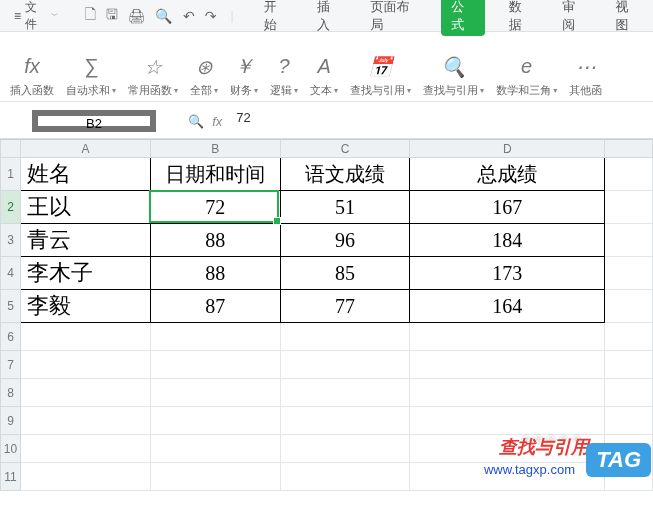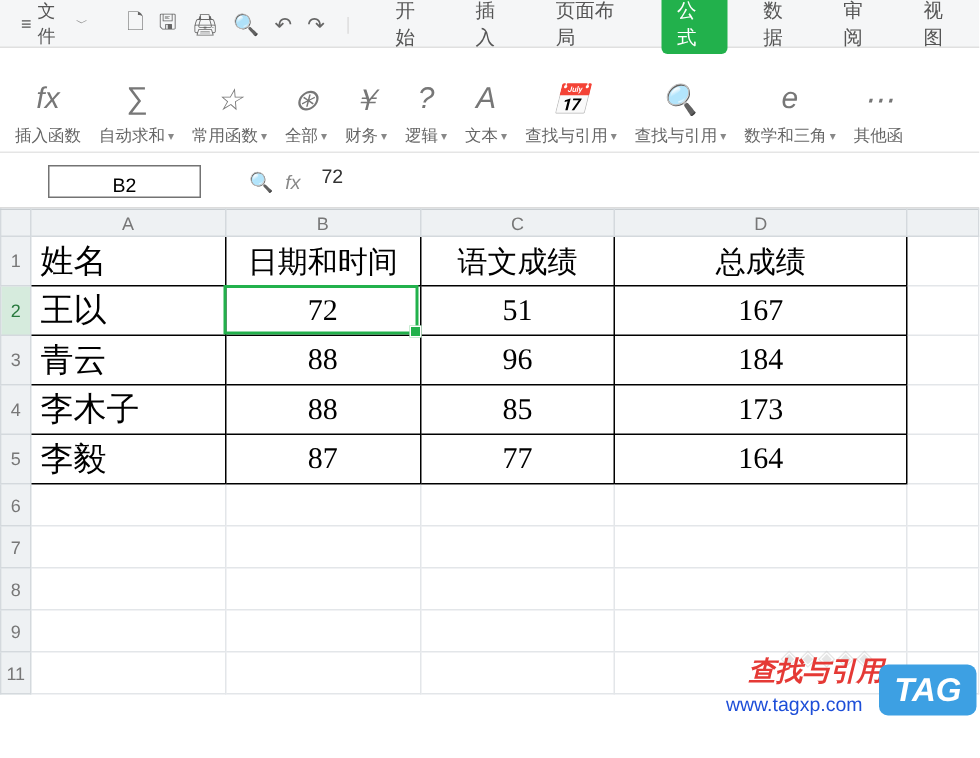--- a/index.html
+++ b/index.html
@@ -17,21 +17,21 @@
 
 
 .ribbon { height: 70px; background: #fff; border-bottom: 1px solid #e5e5e5; display: flex; align-items: center; padding: 0 6px; gap: 4px; }
 .ribbon .group { display: flex; flex-direction: column; align-items: center; justify-content: flex-end; height: 62px; padding: 0 4px; gap: 4px; font-size: 11px; color: #666; cursor: pointer; white-space: nowrap; }
 .ribbon .group .icon { font-size: 20px; color: #777; font-style: italic; height: 24px; display: flex; align-items: center; }
 .ribbon .group .label { display: flex; align-items: center; gap: 2px; }
 .caret { font-size: 8px; color: #888; }
 
 
 .fxbar { height: 30px; margin-top: 4px; background: #fff; display: flex; align-items: center; padding: 0 6px; gap: 8px; font-size: 13px; }
-.namebox { width: 102px; border: 1px solid #737373; height: 22px; display: flex; align-items: flex-end; justify-content: center; margin-left: 26px; }
+.namebox { width: 124px; border: 6px solid #737373; height: 22px; display: flex; align-items: flex-start; justify-content: center; margin-left: 26px; }
 .fx-icons { display: flex; gap: 8px; align-items: center; color: #888; margin-left: 24px; }
 .fx-label { font-style: italic; }
 .formula-input { flex: 1; height: 22px; padding: 0 6px; color: #333; }
 
 .thin-sep { height: 1px; background: #dcdcdc; margin-top: 2px; }
 
 
 .grid { position: relative; background: #fff; }
 table { border-collapse: collapse; width: 653px; }
 
@@ -274,20 +274,28 @@
         </tr>
   <tr>
           <td class="rowhdr">9</td>
           <td class="cell"></td>
           <td class="cell"></td>
           <td class="cell"></td>
           <td class="cell"></td>
           <td class="cell"></td>
         </tr>
   <tr>
+          <td class="rowhdr">10</td>
+          <td class="cell"></td>
+          <td class="cell"></td>
+          <td class="cell"></td>
+          <td class="cell"></td>
+          <td class="cell"></td>
+        </tr>
+  <tr>
           <td class="rowhdr">11</td>
           <td class="cell"></td>
           <td class="cell"></td>
           <td class="cell"></td>
           <td class="cell"></td>
           <td class="cell"></td>
         </tr>
 </tbody>
     </table>
 <div class="active-cell" id="active-outline" style="left: 149.281px; top: 50.5px; width: 129.797px; height: 33px;"></div>

